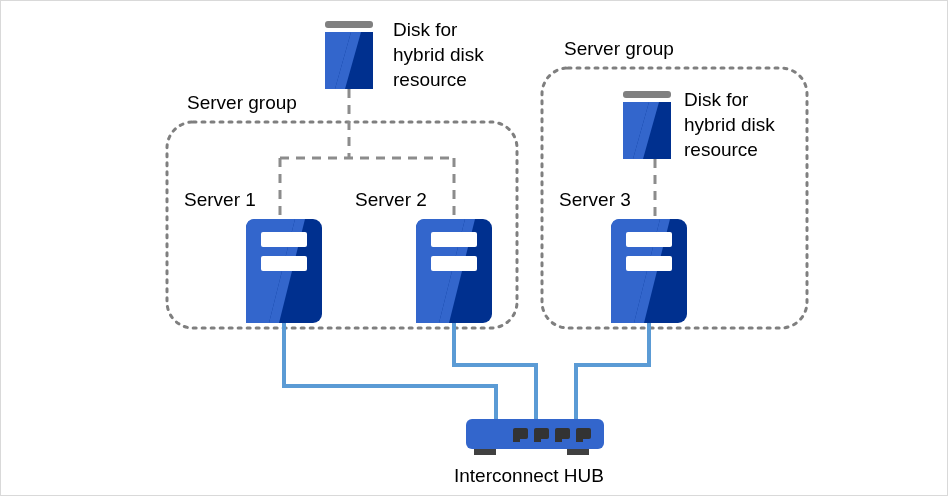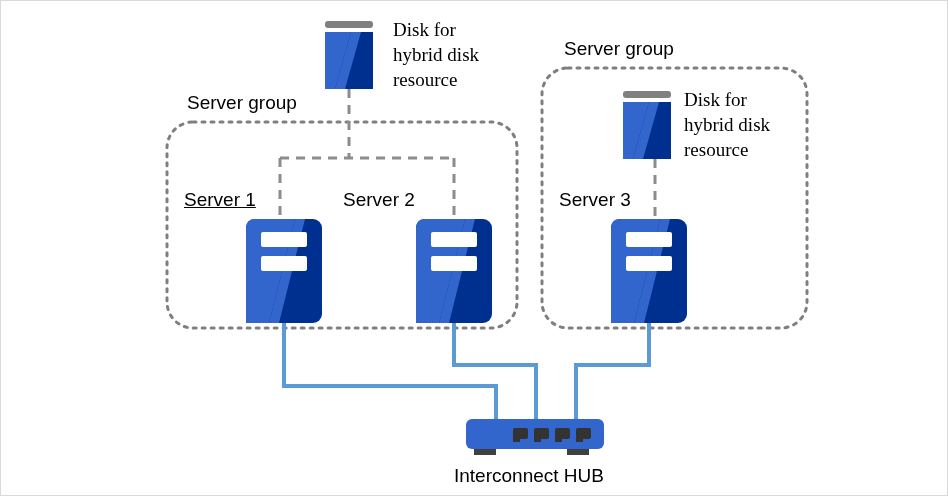--- a/index.html
+++ b/index.html
@@ -27,21 +27,20 @@
   .lbl {
     position: absolute;
     font-family: "Liberation Sans", sans-serif;
     font-size: 19px;
     color: #000000;
     white-space: pre;
     line-height: 25px;
   }
   .lbl-multi {
     white-space: pre-line;
-    font-family: Liberation Serif, serif;
   }
 </style>
 </head>
 <body>
 
 <div id="canvas">
 
   <svg id="vector-layer" viewBox="0 0 948 496">
     <defs>
       <linearGradient id="serverSplit" x1="0" y1="0" x2="1" y2="0">
@@ -129,23 +128,23 @@
         <rect x="575" y="427" width="15" height="11" rx="2"></rect>
         <rect x="575" y="436" width="7" height="5"></rect>
       </g>
     </g>
   </svg>
 
   <div class="lbl" style="left:186px; top:89px;">Server group</div>
 
   <div class="lbl" style="left:563px; top:35px;">Server group</div>
 
-  <div class="lbl" style="left:183px; top:186px;text-decoration:underline;">Server 1</div>
+  <div class="lbl" style="left:183px; top:186px;">Server 1</div>
 
-  <div class="lbl" style="left:342px; top:186px;text-align:center;">Server 2</div>
+  <div class="lbl" style="left:354px; top:186px;text-align:center;">Server 2</div>
 
   <div class="lbl" style="left:558px; top:186px;text-align:center;">Server 3</div>
 
   <div class="lbl lbl-multi" style="left:392px; top:16px;">Disk for
 hybrid disk
 resource</div>
 
   <div class="lbl lbl-multi" style="left:683px; top:86px;">Disk for
 hybrid disk
 resource</div>

